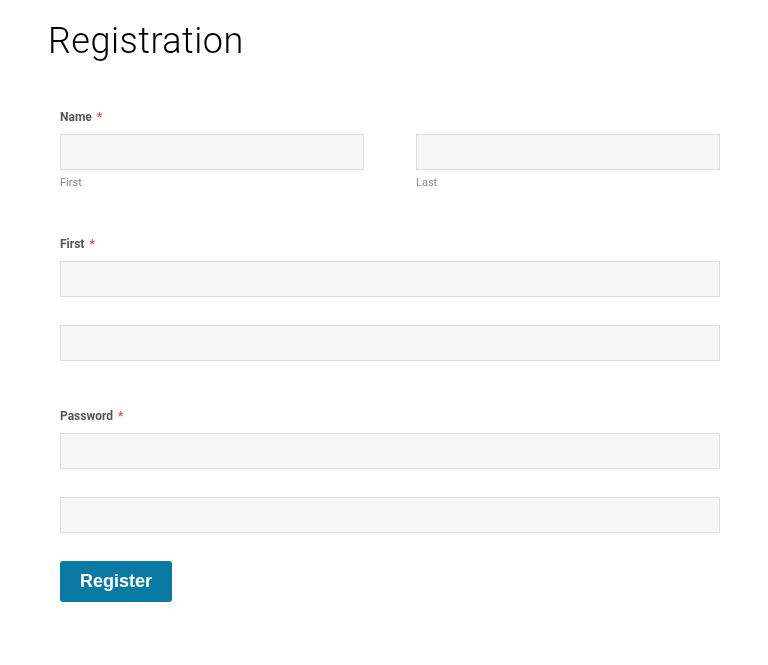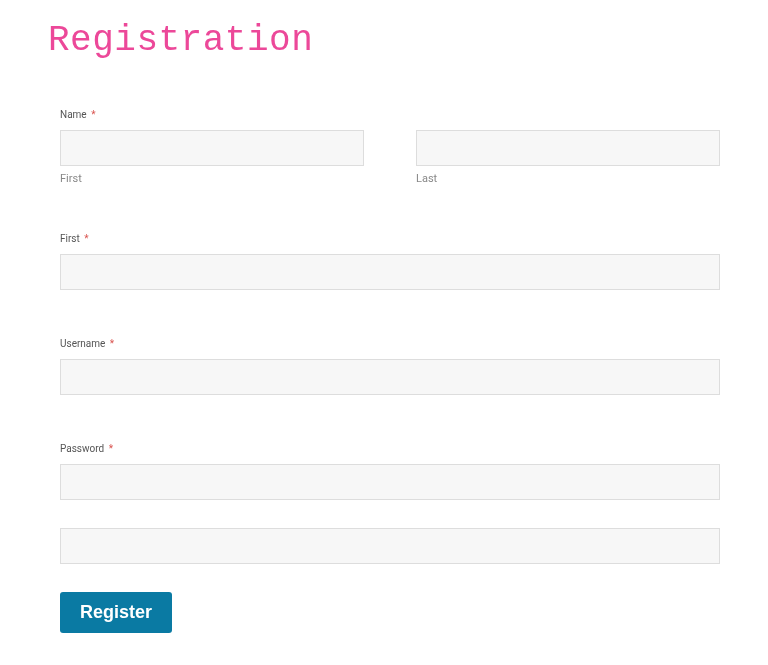--- a/index.html
+++ b/index.html
@@ -11,35 +11,34 @@
       font-family: -apple-system, BlinkMacSystemFont, "Segoe UI", Roboto, "Helvetica Neue", Arial, sans-serif;
       background: #ffffff;
       width: 768px;
       height: 665px;
       padding: 20px 48px;
       color: #333;
     }
     h1.page-title {
       font-size: 36px;
       font-weight: 300;
-      color: #ec4899;
+      color: #000000;
       margin-bottom: 36px;
       letter-spacing: 0.5px;
-      font-family: Liberation Mono, monospace;
     }
     .form-section {
       padding-left: 12px;
     }
     .field-group {
       margin-bottom: 28px;
     }
     .field-label {
       display: block;
-      font-size: 10px;
-      font-weight: 400;
+      font-size: 12px;
+      font-weight: 700;
       color: #555;
       margin-bottom: 10px;
       margin-top: 48px;
     }
     .required {
       color: #d9534f;
       margin-left: 2px;
     }
     .name-row {
       display: flex;
@@ -105,24 +104,20 @@
   <div class="field-group">
     <label class="field-label">
       <span>First</span>
       <span class="required">*</span>
     </label>
     <input type="email" value="" style="">
   </div>
 
   
   <div class="field-group">
-    <label class="field-label">
-      <span>Username</span>
-      <span class="required">*</span>
-    </label>
     <input type="text" value="" style="">
   </div>
 
   
   <div class="field-group">
     <label class="field-label">
       <span>Password</span>
       <span class="required">*</span>
     </label>
     <input type="password" value="" style="">

